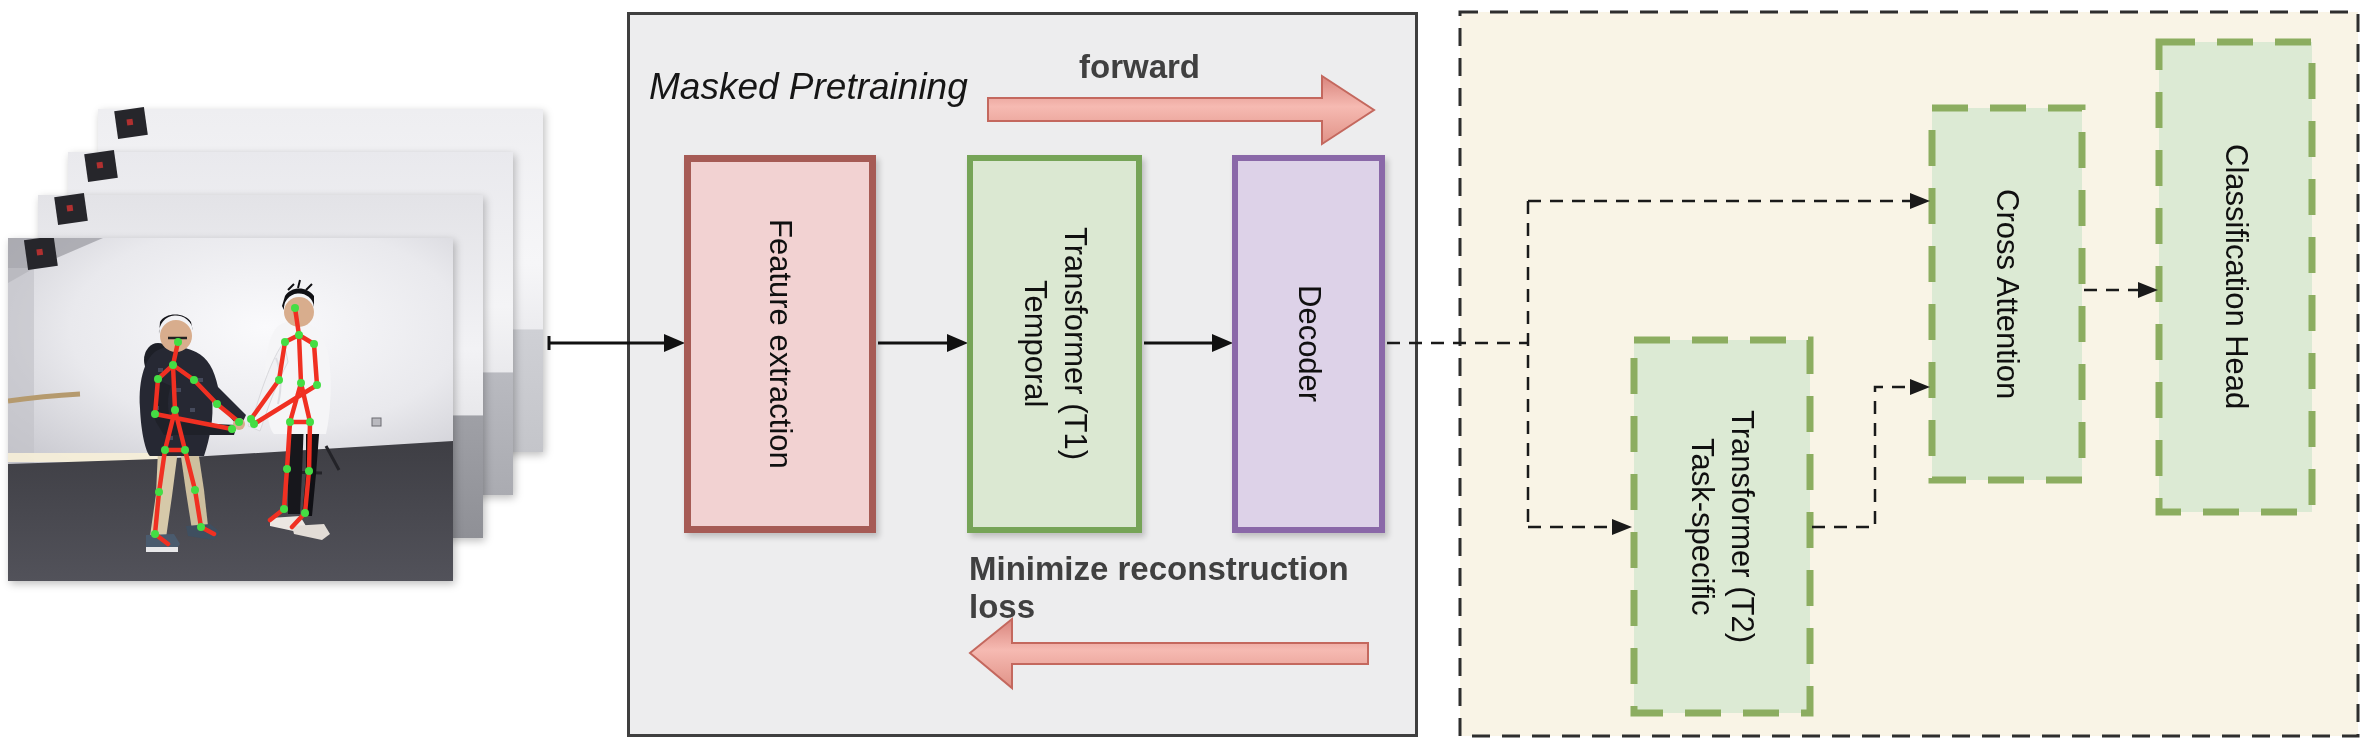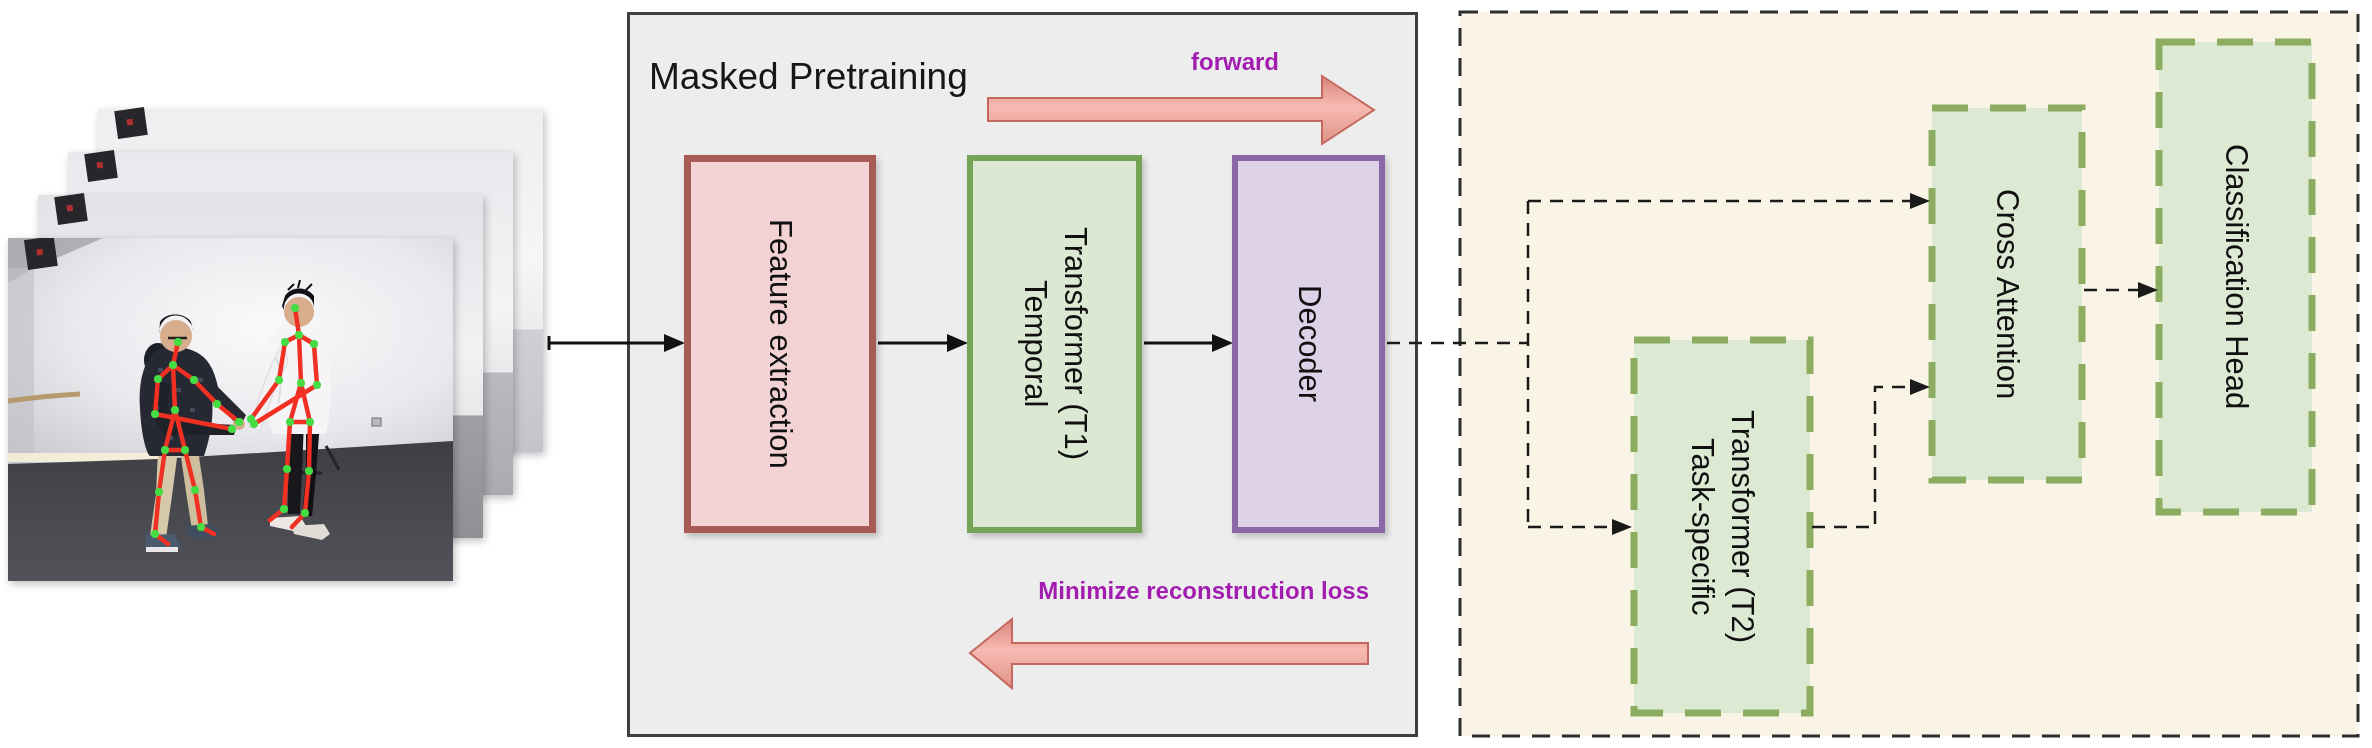--- a/index.html
+++ b/index.html
@@ -36,25 +36,25 @@
           font-size:31px;line-height:1.3;color:#101010;}
   #lbl-feature {left:684px;top:155px;width:192px;height:378px;}
   #lbl-temporal{left:967px;top:155px;width:175px;height:378px;}
   #lbl-decoder {left:1232px;top:155px;width:153px;height:378px;}
   #lbl-task    {left:1634px;top:340px;width:176px;height:373px;}
   #lbl-cross   {left:1932px;top:108px;width:150px;height:372px;}
   #lbl-class   {left:2159px;top:42px;width:153px;height:470px;}
 
   
   .panel-title{position:absolute;z-index:5;font-size:37px;color:#161616;letter-spacing:0;}
-  #title-masked{left:649px;top:56px;}
+  #title-masked{left:649px;top:66px;font-style:italic;}
   #title-cascading{left:1485px;top:44px;}
-  .red-label{position:absolute;z-index:5;font-size:24px;font-weight:bold;color:#a21caf;text-align:right;}
+  .red-label{position:absolute;z-index:5;font-size:33px;font-weight:bold;color:#404040;text-align:left;}
   #lbl-forward{left:1079px;top:48px;width:200px;}
-  #lbl-minimize{left:969px;top:577px;width:400px;}
+  #lbl-minimize{left:969px;top:550px;width:400px;}
 </style>
 </head>
 <body>
 
 <div id="canvas">
 
   <div>
     <div class="frame" id="frame4">
       <div class="speaker"></div>
     </div>

